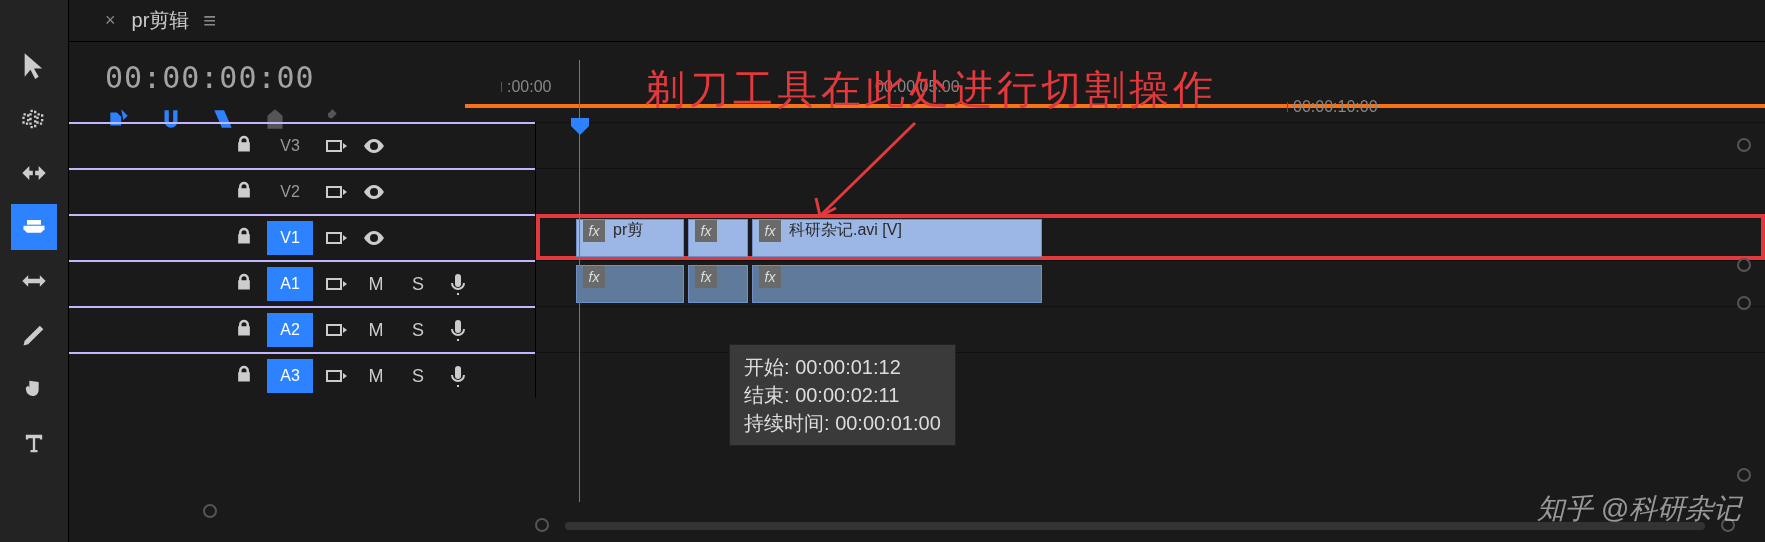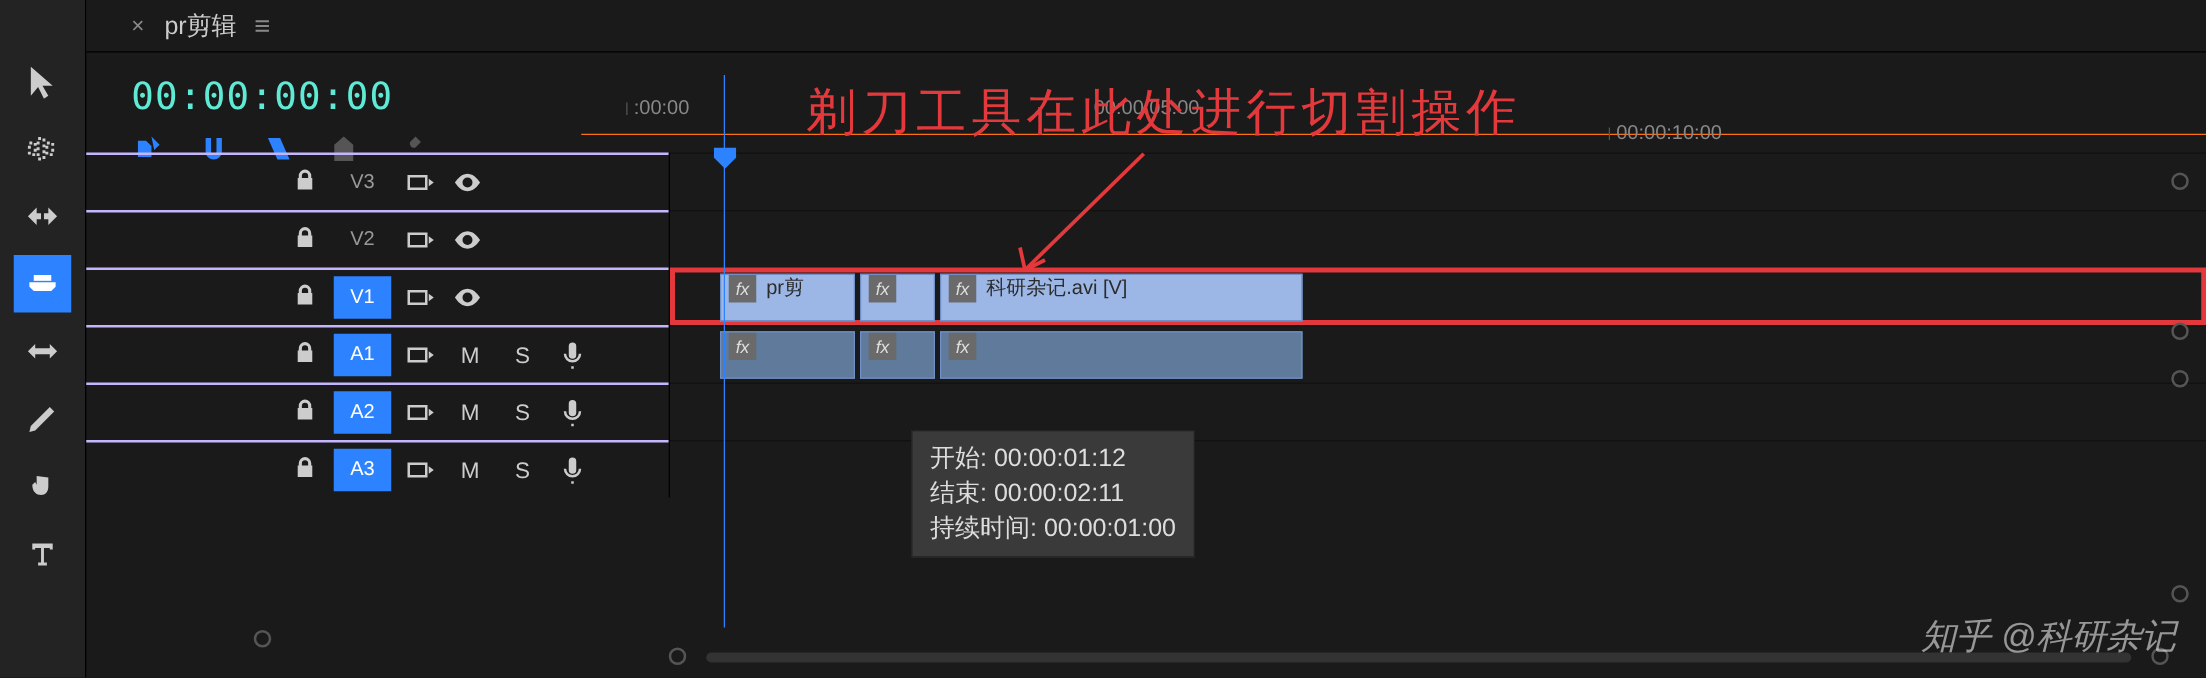--- a/index.html
+++ b/index.html
@@ -18,29 +18,29 @@
 
 
 .tabrow { height: 42px; display: flex; align-items: center; padding-left: 36px; background: #1a1a1a; border-bottom: 1px solid #000; }
 .tab-close { color: #888; font-size: 18px; margin-right: 16px; cursor: pointer; }
 .tab-title { color: #ccc; font-size: 20px; margin-right: 14px; }
 .tab-menu { color: #888; font-size: 22px; cursor: pointer; }
 
 
 .header-row { height: 80px; display: flex; align-items: flex-start; }
 .left-head { width: 396px; padding-left: 36px; padding-top: 18px; }
-.timecode { color: #5eead4; font-size: 30px; font-weight: 400; font-family: monospace; letter-spacing: 1px; }
+.timecode { color: #a3a3a3; font-size: 30px; font-weight: 400; font-family: monospace; letter-spacing: 1px; }
 .toggles { display: flex; gap: 24px; margin-top: 10px; align-items: center; }
 .toggle { width: 28px; height: 28px; cursor: pointer; display: flex; align-items: center; justify-content: center; }
 .toggle svg { width: 26px; height: 26px; }
 .toggle.blue svg { fill: #2d83ff; }
 .toggle.grey svg { fill: #555; }
 
 .ruler-wrap { flex: 1; padding-top: 36px; position: relative; }
-.ruler { height: 30px; position: relative; border-bottom: 1px solid #f97316; }
+.ruler { height: 30px; position: relative; border-bottom: 4px solid #f97316; }
 .ruler-tick { position: absolute; color: #888; font-size: 16px; top: 0; }
 .ruler-tick::before { content: ""; position: absolute; left: -6px; top: 4px; width: 1px; height: 10px; background: #555; }
 
 
 .playhead { position: absolute; top: 60px; bottom: 40px; width: 1px; background: #2d83ff; left: 510px; z-index: 50; }
 .playhead-handle { position: absolute; top: 118px; left: 502px; z-index: 51; }
 .playhead-handle svg { fill: #2d83ff; }
 
 
 .tracks { display: flex; }

